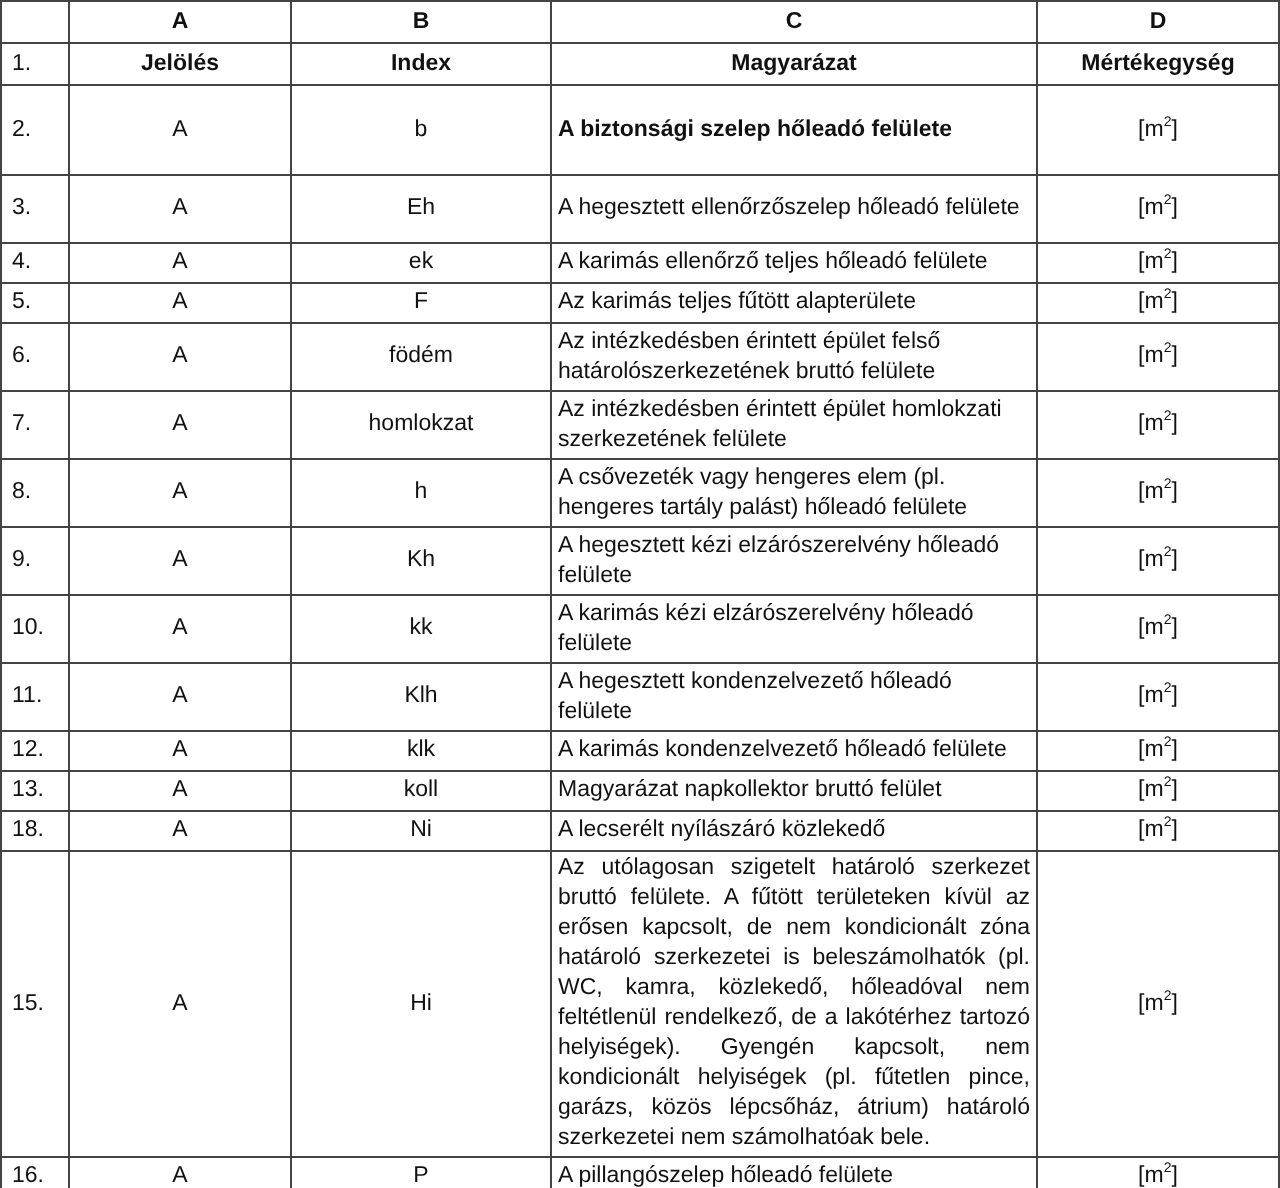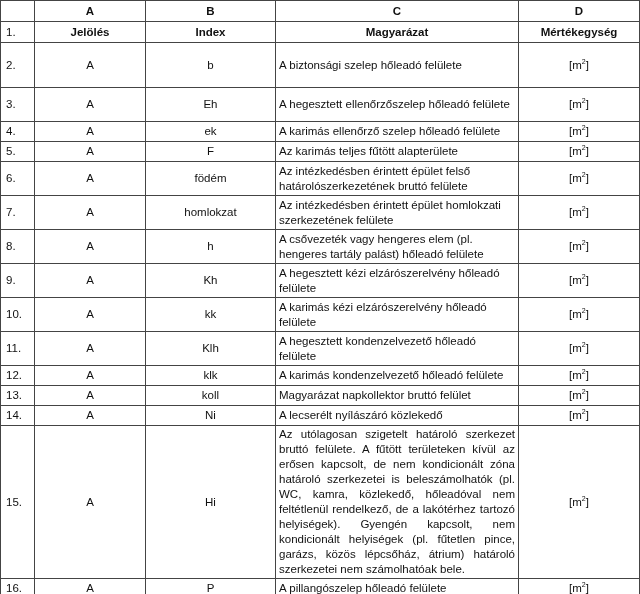--- a/index.html
+++ b/index.html
@@ -50,35 +50,35 @@
       <td class="num" style="font-weight:normal;text-align:left">1.</td>
       <td>Jelölés</td>
       <td>Index</td>
       <td>Magyarázat</td>
       <td>Mértékegység</td>
     </tr>
   <tr style="height: 45px;">
         <td class="num">2.</td>
         <td class="ctr">A</td>
         <td class="ctr">b</td>
-        <td class="desc" style="vertical-align: middle;">A biztonsági szelep hőleadó felülete</td>
+        <td class="desc" style="vertical-align: middle; font-weight: bold;">A biztonsági szelep hőleadó felülete</td>
         <td class="ctr"><span class="unit"><span>[m</span><sup>2</sup><span>]</span></span></td>
       </tr>
       <tr style="height: 34px;">
         <td class="num">3.</td>
         <td class="ctr">A</td>
         <td class="ctr">Eh</td>
         <td class="desc">A hegesztett ellenőrzőszelep hőleadó felülete</td>
         <td class="ctr"><span class="unit"><span>[m</span><sup>2</sup><span>]</span></span></td>
       </tr>
       <tr style="height: 20px;">
         <td class="num">4.</td>
         <td class="ctr">A</td>
         <td class="ctr">ek</td>
-        <td class="desc">A karimás ellenőrző szelep hőleadó felülete</td>
+        <td class="desc">A karimás ellenőrző teljes hőleadó felülete</td>
         <td class="ctr"><span class="unit"><span>[m</span><sup>2</sup><span>]</span></span></td>
       </tr>
       <tr style="height: 20px;">
         <td class="num">5.</td>
         <td class="ctr">A</td>
         <td class="ctr">F</td>
         <td class="desc">Az karimás teljes fűtött alapterülete</td>
         <td class="ctr"><span class="unit"><span>[m</span><sup>2</sup><span>]</span></span></td>
       </tr>
       <tr style="height: 34px;">
@@ -131,21 +131,21 @@
         <td class="ctr"><span class="unit"><span>[m</span><sup>2</sup><span>]</span></span></td>
       </tr>
       <tr style="height: 20px; margin-top: 40px;">
         <td class="num">13.</td>
         <td class="ctr">A</td>
         <td class="ctr">koll</td>
         <td class="desc">Magyarázat napkollektor bruttó felület</td>
         <td class="ctr"><span class="unit"><span>[m</span><sup>2</sup><span>]</span></span></td>
       </tr>
       <tr style="height: 20px;">
-        <td class="num">14.</td>
+        <td class="num">18.</td>
         <td class="ctr">A</td>
         <td class="ctr">Ni</td>
         <td class="desc">A lecserélt nyílászáró közlekedő</td>
         <td class="ctr"><span class="unit"><span>[m</span><sup>2</sup><span>]</span></span></td>
       </tr>
       <tr style="height: 149px;">
         <td class="num">15.</td>
         <td class="ctr">A</td>
         <td class="ctr">Hi</td>
         <td class="desc just">Az utólagosan szigetelt határoló szerkezet bruttó felülete. A fűtött területeken kívül az erősen kapcsolt, de nem kondicionált zóna határoló szerkezetei is beleszámolhatók (pl. WC, kamra, közlekedő, hőleadóval nem feltétlenül rendelkező, de a lakótérhez tartozó helyiségek). Gyengén kapcsolt, nem kondicionált helyiségek (pl. fűtetlen pince, garázs, közös lépcsőház, átrium) határoló szerkezetei nem számolhatóak bele.</td>

